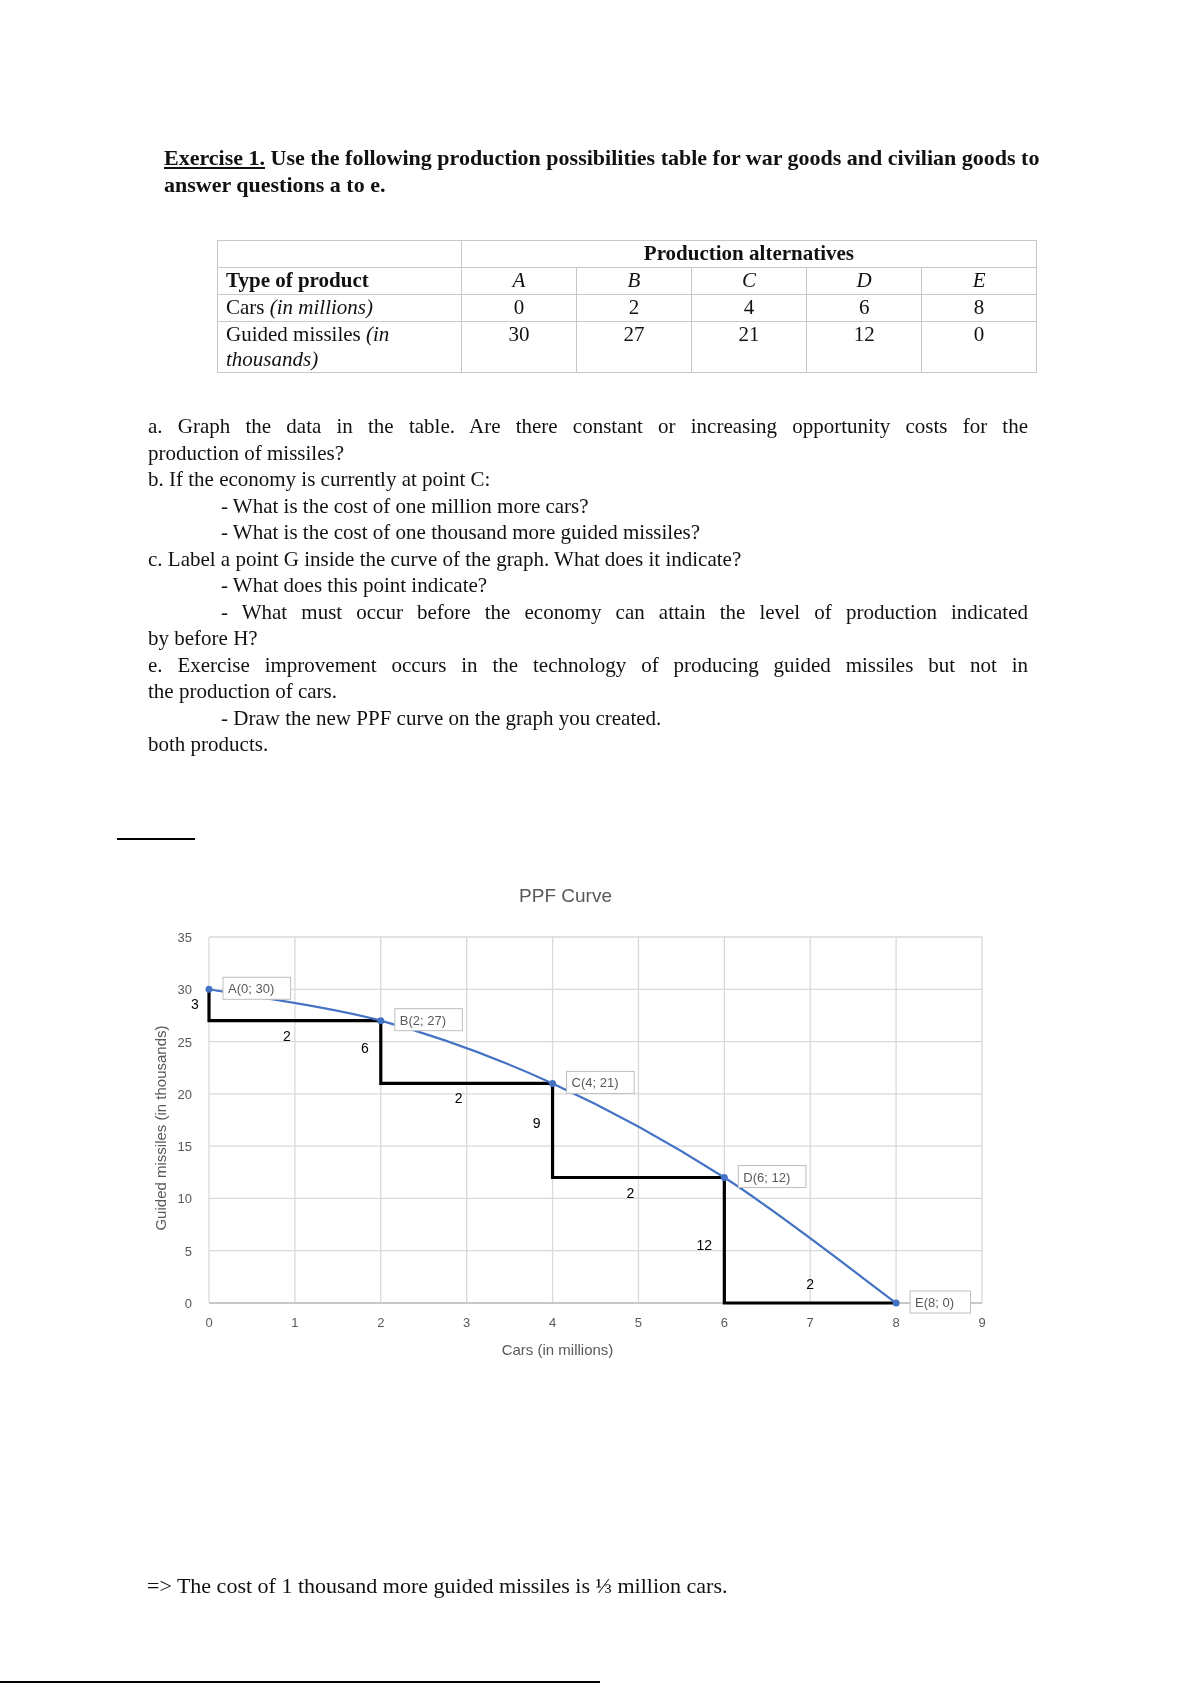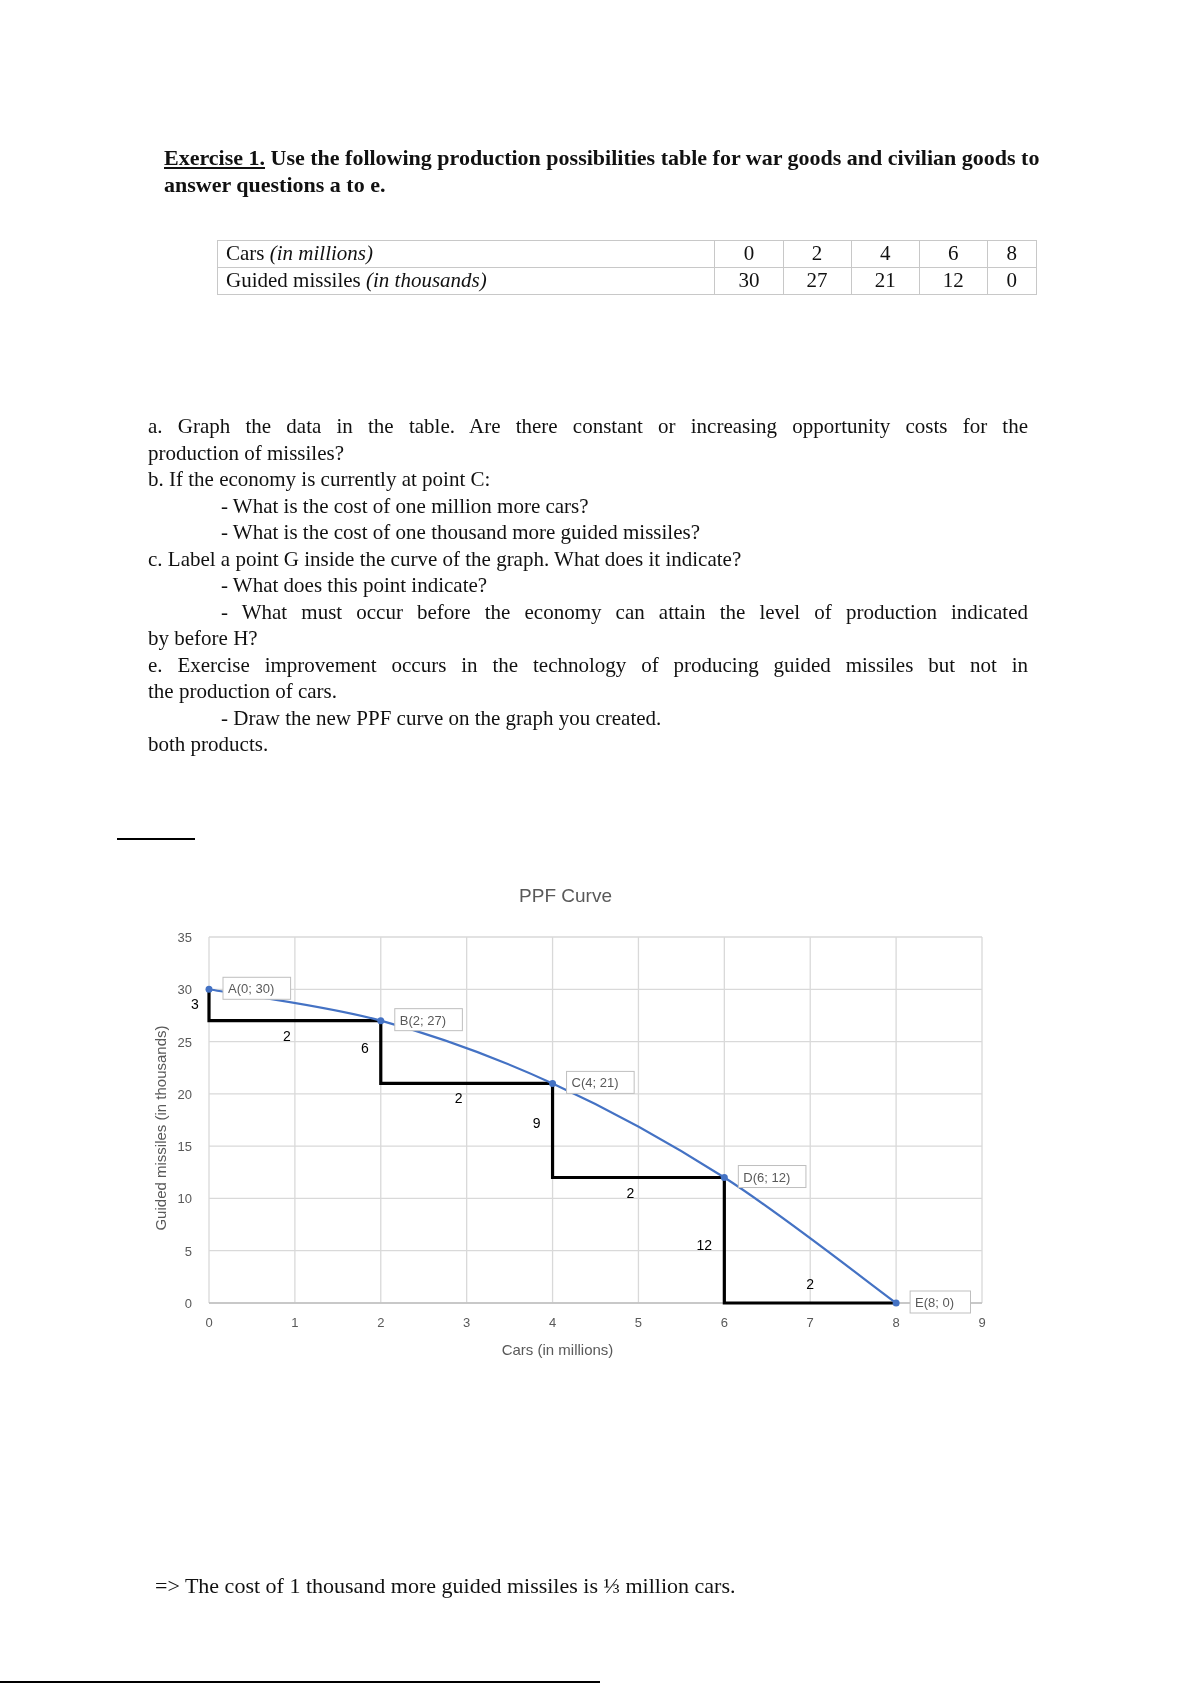--- a/index.html
+++ b/index.html
@@ -11,32 +11,44 @@
   table.pp td { border:1px solid #c8c8c8; padding:0 8px; height:26px; line-height:25px; vertical-align:top; }
   table.pp td.num { text-align:center; }
   table.pp .it { font-style:italic; }
   table.pp .hdr { font-weight:bold; }
   .q { position:absolute; left:148px; width:880px; font-size:21px; line-height:26.5px; }
   .q p { margin:0; }
   .q .ind { padding-left:73px; }
   .q .just { text-align:justify; text-align-last:justify; }
   .sep { position:absolute; left:117px; top:838px; width:78px; height:2px; background:#000; }
   .chart { position:absolute; left:140px; top:880px; width:880px; height:490px; }
-  .answer { position:absolute; left:155px; top:1573px; font-size:22px; }
+  .answer { position:absolute; left:147px; top:1573px; font-size:22px; }
   .bottom-rule { position:absolute; left:0; top:1681px; width:600px; height:2px; background:#000; }
 </style>
 </head>
 <body>
 
 <div class="abs title">
   <span class="ex">Exercise 1.</span><span> Use the following production possibilities table for war goods and civilian goods to answer questions a to e.</span>
 </div>
 
 <table class="pp">
   <tbody>
+      <tr>
+    <td style="width:232px"></td>
+    <td colspan="5" class="num hdr">Production alternatives</td>
+  </tr>
+  <tr>
+    <td class="hdr">Type of product</td>
+    <td class="num it" style="width:101px">A</td>
+    <td class="num it" style="width:101px">B</td>
+    <td class="num it" style="width:101px">C</td>
+    <td class="num it" style="width:101px">D</td>
+    <td class="num it" style="width:101px">E</td>
+  </tr>
   <tr>
     <td><span>Cars </span><span class="it">(in millions)</span></td>
     <td class="num">0</td>
     <td class="num">2</td>
     <td class="num">4</td>
     <td class="num">6</td>
     <td class="num">8</td>
   </tr>
   <tr>
     <td><span>Guided missiles </span><span class="it">(in thousands)</span></td>

